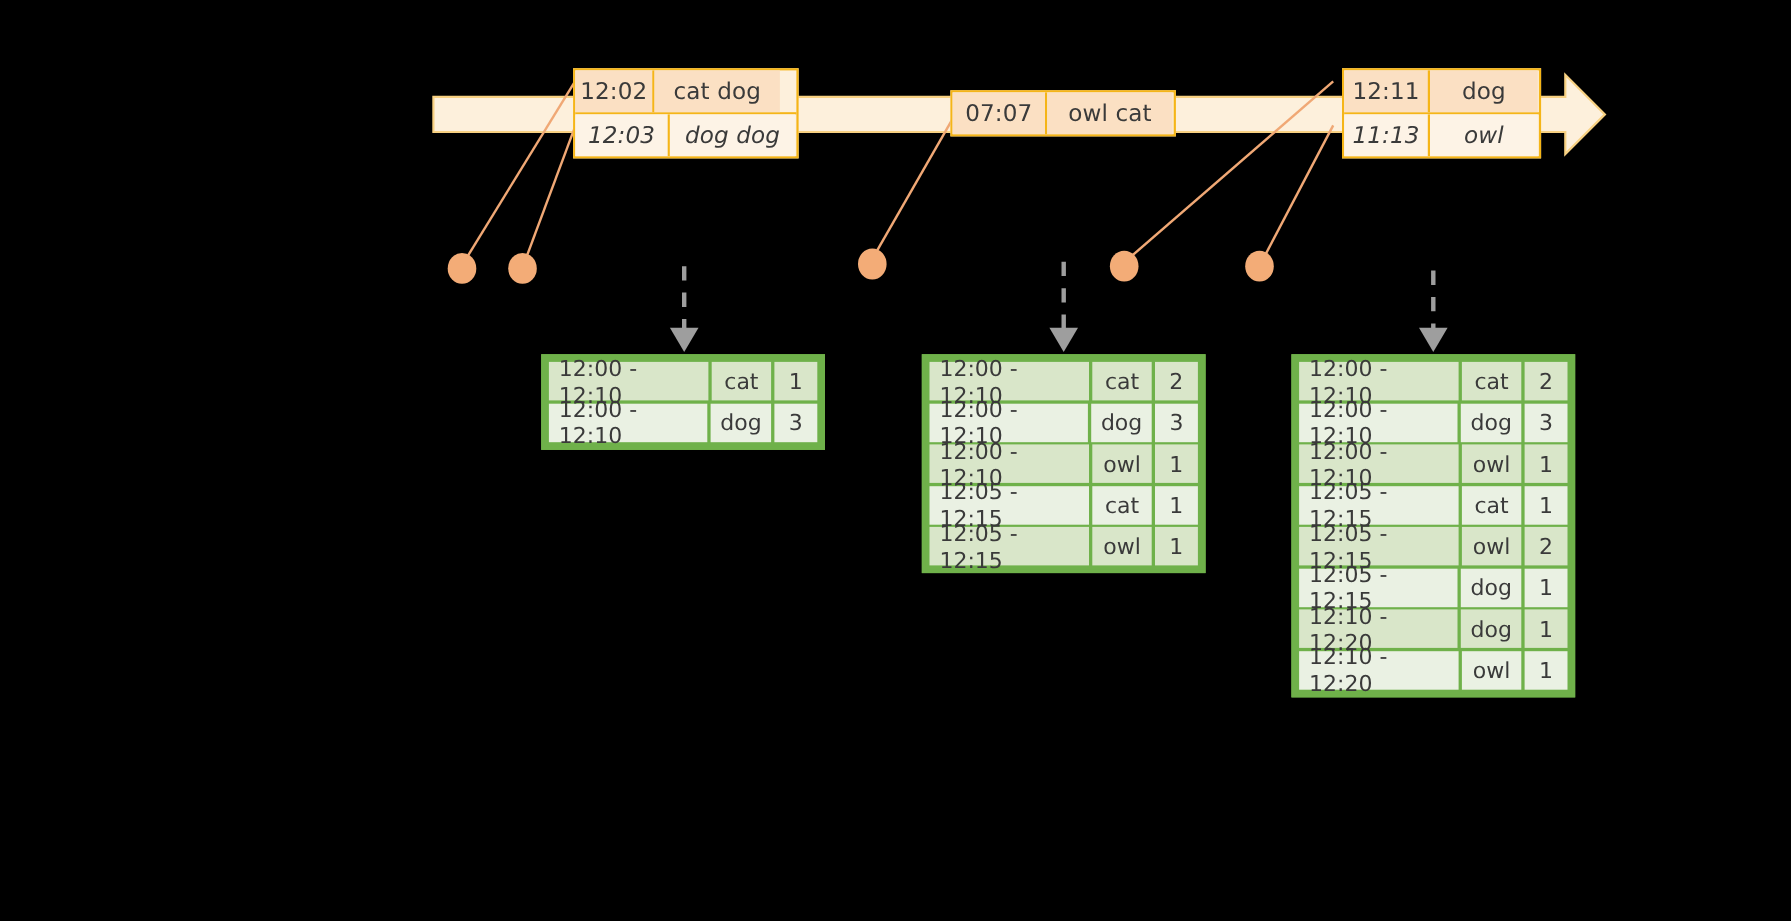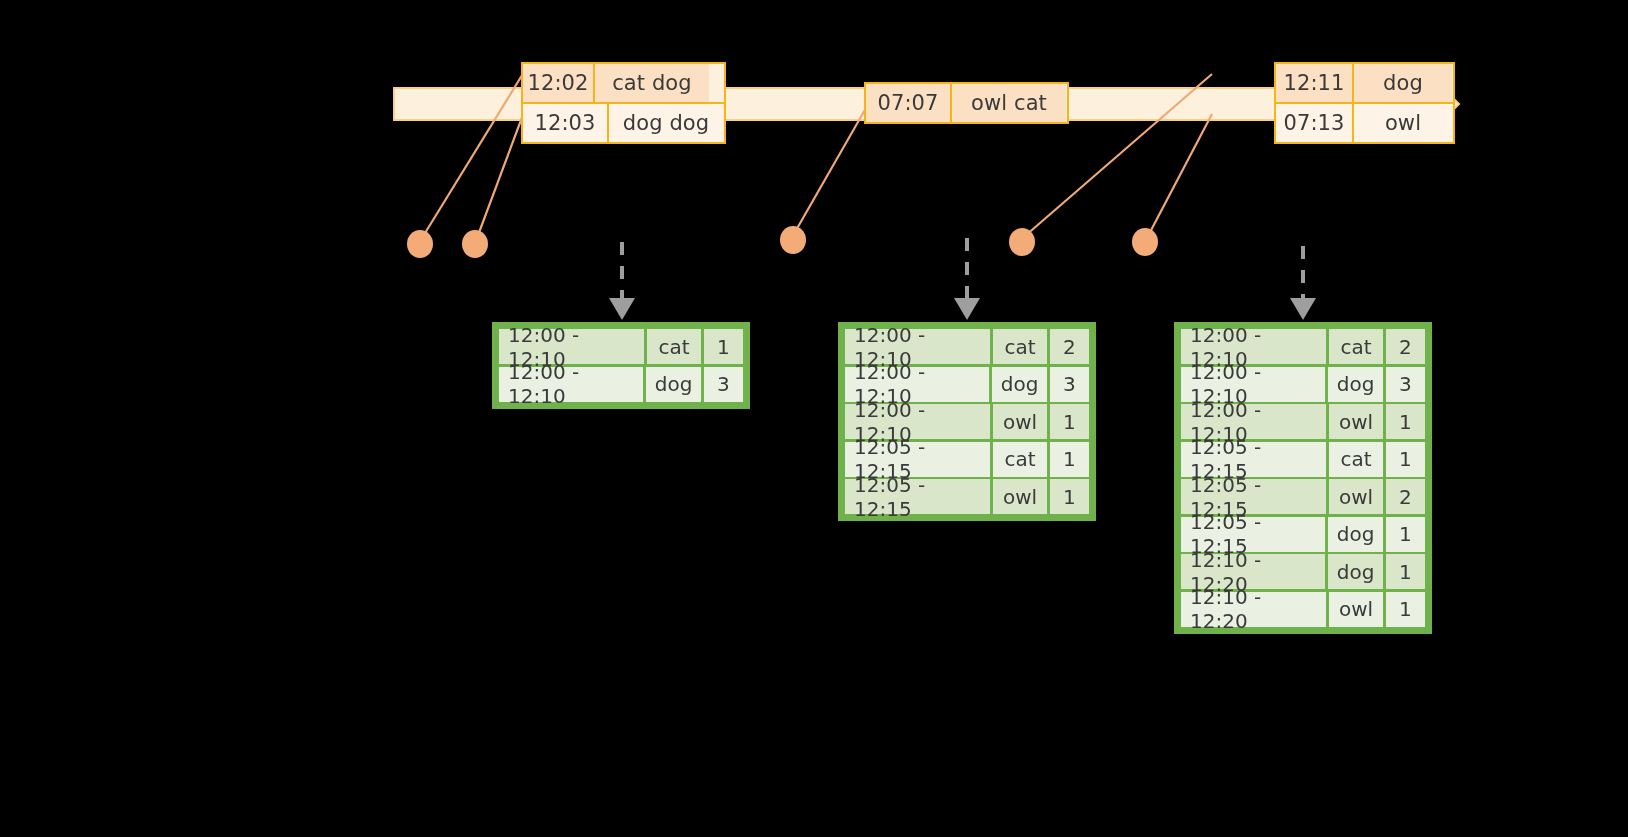--- a/index.html
+++ b/index.html
@@ -49,21 +49,21 @@
     font-size: 21px;
     color: #3a3a3a;
     box-sizing: border-box;
     height: 38px;
     letter-spacing: .1px;
   }
   .ev-time {
     border-right: 2.5px solid #F5B518;
   }
   .shade-dark { background: #FBE0C3; }
-  .shade-light { background: #FDF3E6; }
+  .shade-light { background: #FDF3E6; font-style: italic; }
 
   
   .table {
     position: absolute;
     border: 3px solid #6FB14A;
     box-sizing: border-box;
     background: #6FB14A;
     display: flex;
     flex-direction: column;
     gap: 2.5px;
@@ -136,27 +136,27 @@
     </div>
   </div>
 
   <div class="event-group" style="left:864px; top:82px; width:205px;">
     <div class="event-row">
       <div class="ev-time shade-dark" style="width:86px">07:07</div>
       <div class="ev-words shade-dark" style="width:114px">owl cat</div>
     </div>
   </div>
 
-  <div class="event-group" style="left:1274px; top:62px; width:181px;">
+  <div class="event-group" style="left:1220px; top:62px; width:181px;">
     <div class="event-row">
       <div class="ev-time shade-dark" style="width:78px">12:11</div>
       <div class="ev-words shade-dark" style="width:98px">dog</div>
     </div>
     <div class="event-row">
-      <div class="ev-time shade-light" style="width:78px">07:13</div>
+      <div class="ev-time shade-light" style="width:78px">11:13</div>
       <div class="ev-words shade-light" style="width:98px">owl</div>
     </div>
   </div>
 
   <div class="table" style="left:492px; top:322px; width:258px;">
     <div class="trow">
       <div class="tcell win band-a" style="width:150px">12:00 - 12:10</div>
       <div class="tcell key band-a" style="width:56px">cat</div>
       <div class="tcell cnt band-a" style="width:40px">1</div>
     </div>

